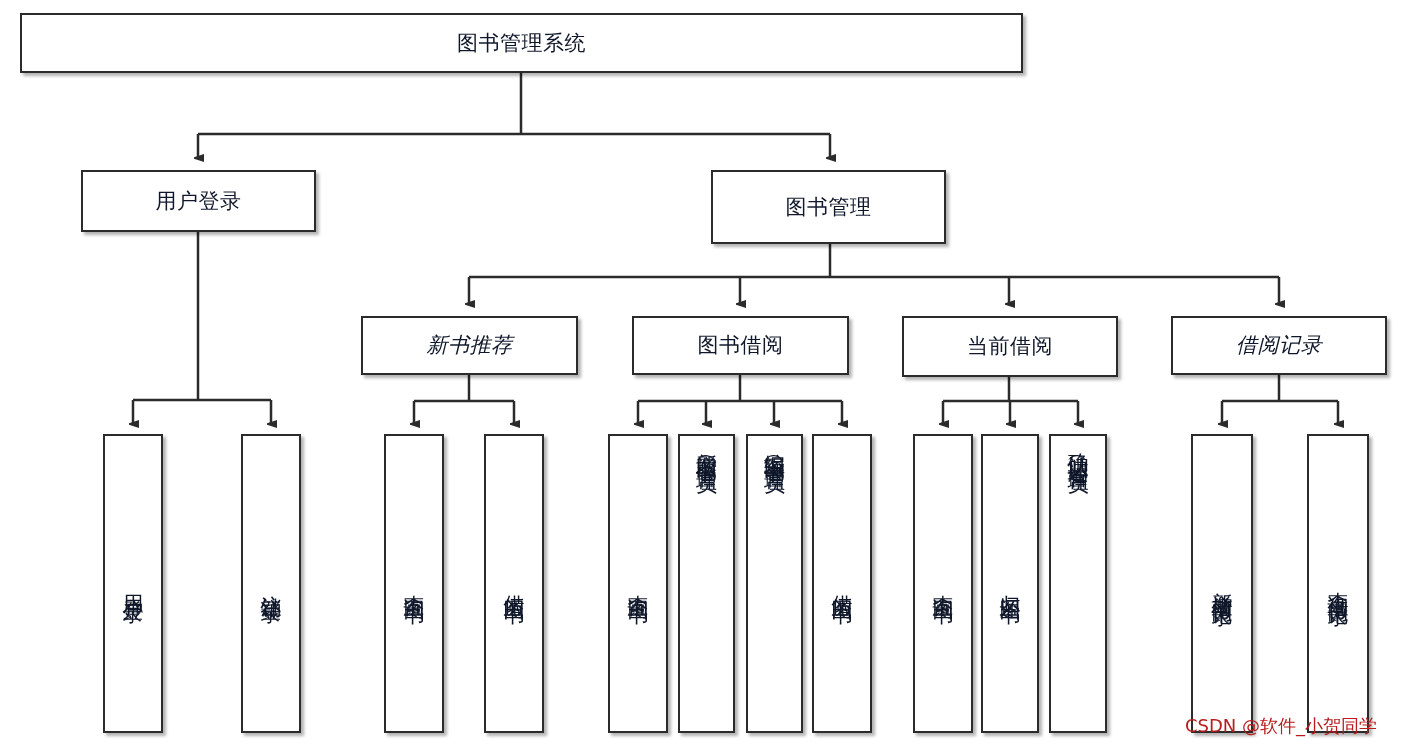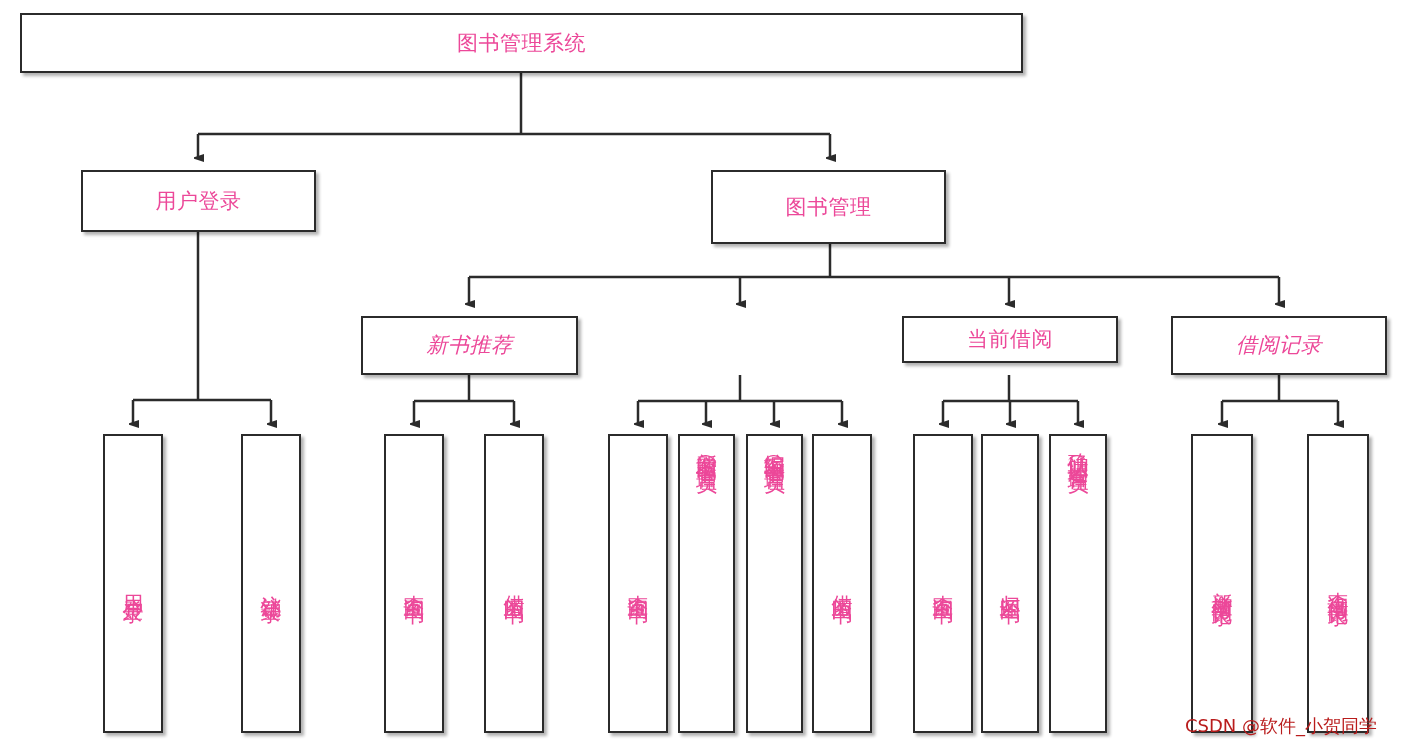--- a/index.html
+++ b/index.html
@@ -27,21 +27,21 @@
   }
   .node {
     position: absolute;
     box-sizing: border-box;
     background: #ffffff;
     border: 2px solid #2b2b2b;
     box-shadow: 3px 3px 3px rgba(0,0,0,0.30);
     display: flex;
     align-items: center;
     justify-content: center;
-    color: #ec4899;
+    color: #0f172a;
     z-index: 2;
   }
   .node .label {
     font-size: 21px;
     line-height: 1.15;
     letter-spacing: 0.5px;
     white-space: nowrap;
   }
   .node.vertical {
     align-items: flex-start;
@@ -133,22 +133,25 @@
   </div>
 
   <div class="node" style="left:711px; top:170px; width:235px; height:74px;">
     <span class="label">图书管理</span>
   </div>
 
   <div class="node" style="left:361px; top:316px; width:217px; height:59px;font-style:italic;">
     <span class="label">新书推荐</span>
   </div>
 
-
-  <div class="node" style="left:902px; top:316px; width:216px; height:47px;">
+  <div class="node" style="left:632px; top:316px; width:217px; height:59px;">
+    <span class="label">图书借阅</span>
+  </div>
+
+  <div class="node" style="left:902px; top:316px; width:216px; height:61px;">
     <span class="label">当前借阅</span>
   </div>
 
   <div class="node" style="left:1171px; top:316px; width:216px; height:59px;font-style:italic;">
     <span class="label">借阅记录</span>
   </div>
 
   <div class="node vertical centered" style="left:103px; top:434px; width:60px; height:299px;">
     <span class="label">用户登录</span>
   </div>

